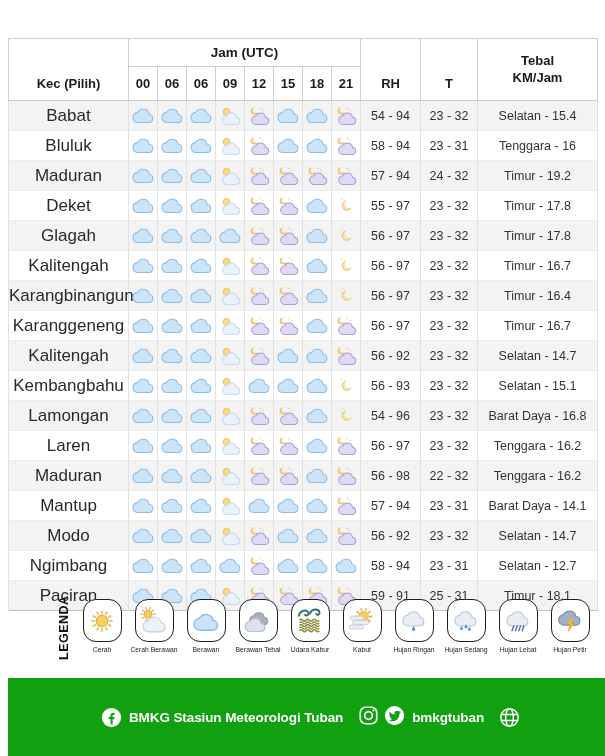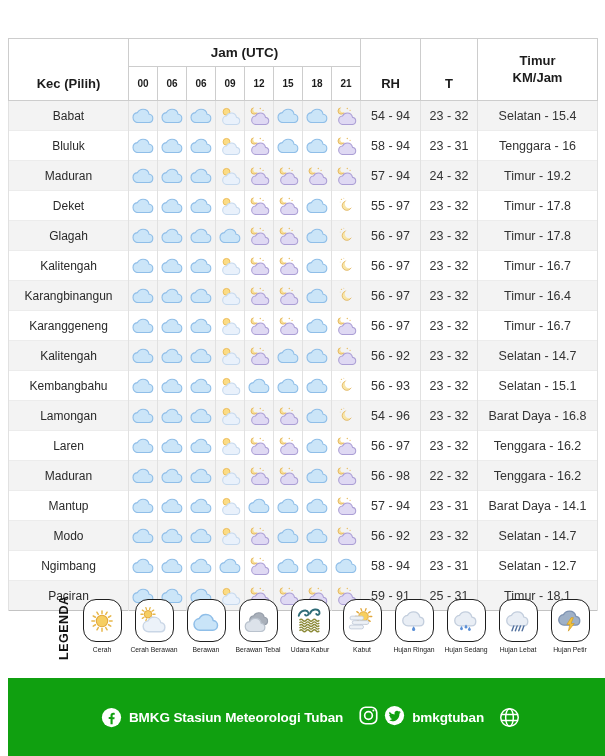--- a/index.html
+++ b/index.html
@@ -7,27 +7,27 @@
         font-family:"Liberation Sans",sans-serif;overflow:hidden;}
 
   
   table.forecast{position:absolute;left:8px;top:38px;width:589px;
                  border-collapse:collapse;table-layout:fixed;background:#fff;
                  border:1px solid #c3c3c3;}
   .c-kec{width:120px}.c-h{width:29px}.c-rh{width:60px}.c-t{width:57px}.c-angin{width:120px}
   th,td{padding:0;text-align:center;vertical-align:middle;}
   thead th{border:1px solid #cdcdcd;font-size:13px;font-weight:bold;color:#1c1c1c;background:#fff;}
   th.jam{height:27px;font-size:13.5px;}
-  tr.hours th{height:33px;font-size:10px;margin-left:28px;}
+  tr.hours th{height:33px;font-size:13px;margin-left:28px;}
   th.kec,th.rh,th.t{vertical-align:bottom;padding-bottom:9px;}
   th.angin{font-size:13px;line-height:1.3;}
   tbody td{height:29px;border-left:1px solid #e1e1e1;border-right:1px solid #e1e1e1;
            border-top:1px solid #ececec;font-size:12.5px;color:#333;}
   tbody tr:nth-child(odd) td{background:#f3f3f3;}
-  td.kec{font-size:12px;color:#2a2a2a;}
+  td.kec{font-size:17px;color:#2a2a2a;}
   .wi{display:block;margin:0 auto;}
 
   
   .legend{position:absolute;left:0;top:599px;width:605px;display:flex;align-items:flex-start;}
   .legend-title{margin-left:57px;margin-top:1px;height:60px;width:17px;
                 writing-mode:vertical-rl;transform:rotate(180deg);text-align:center;
                 font-weight:bold;font-size:12.5px;letter-spacing:0.5px;color:#121212;}
   .legend-items{display:flex;margin-left:2px;}
   .legend-item{width:52px;display:flex;flex-direction:column;align-items:center;}
   .legend-box{width:37px;height:41px;border:1.7px solid #1f1f1f;border-radius:13px;
@@ -54,21 +54,21 @@
         <col class="c-t">
         <col class="c-angin">
     </colgroup>
     <thead>
       <tr>
         <th class="kec" rowspan="2">Kec (Pilih)</th>
         <th class="jam" colspan="8">Jam (UTC)</th>
         <th class="rh" rowspan="2">RH</th>
         <th class="t" rowspan="2">T</th>
         <th class="angin" rowspan="2">
-          <div>Timur</div>
+          <div>Tebal</div>
           <div>KM/Jam</div>
         </th>
       </tr>
       <tr class="hours" id="hours-row">
           <th>00</th>
           <th>06</th>
           <th>06</th>
           <th>09</th>
           <th>12</th>
           <th>15</th>

